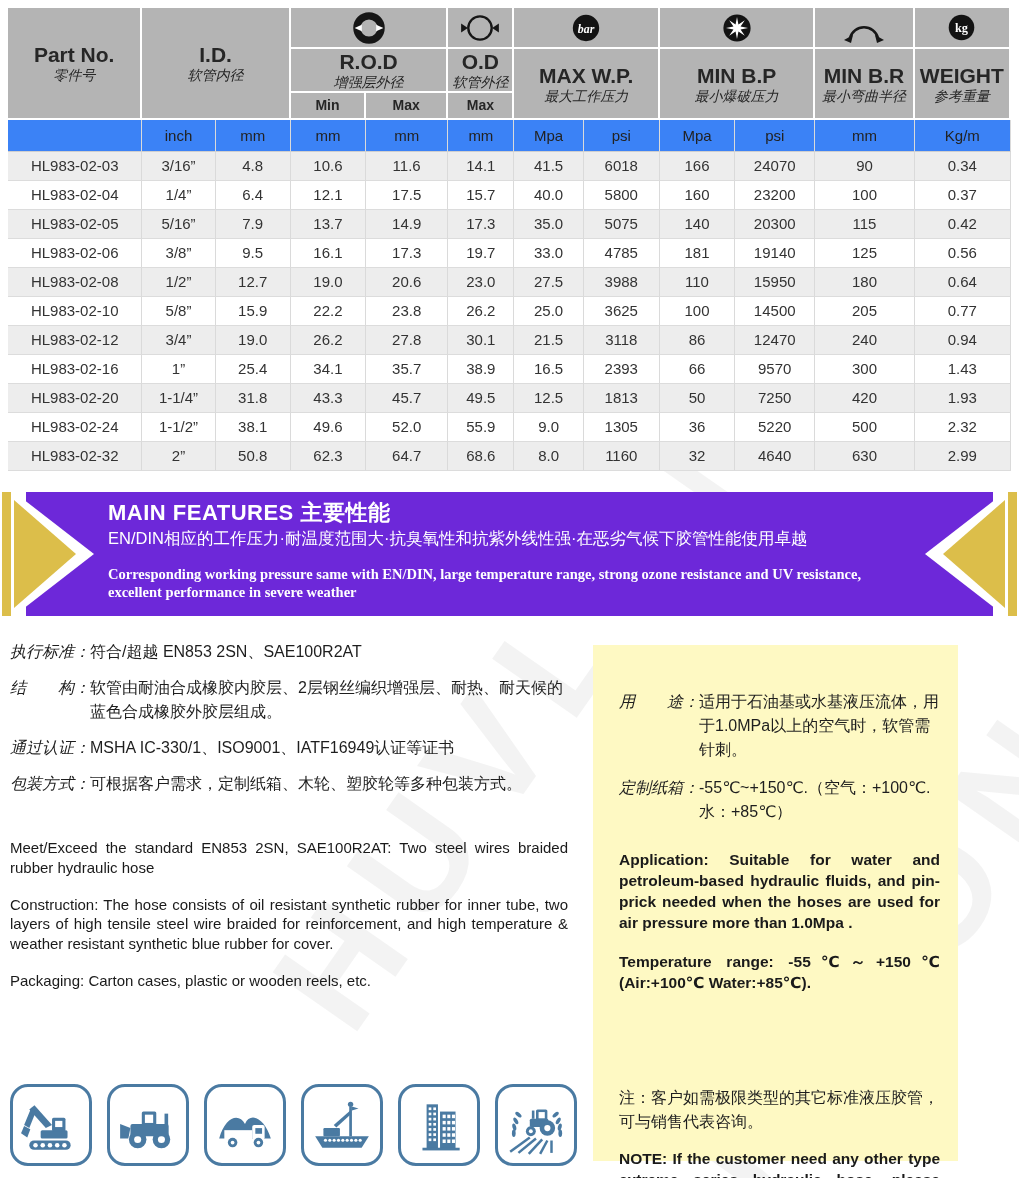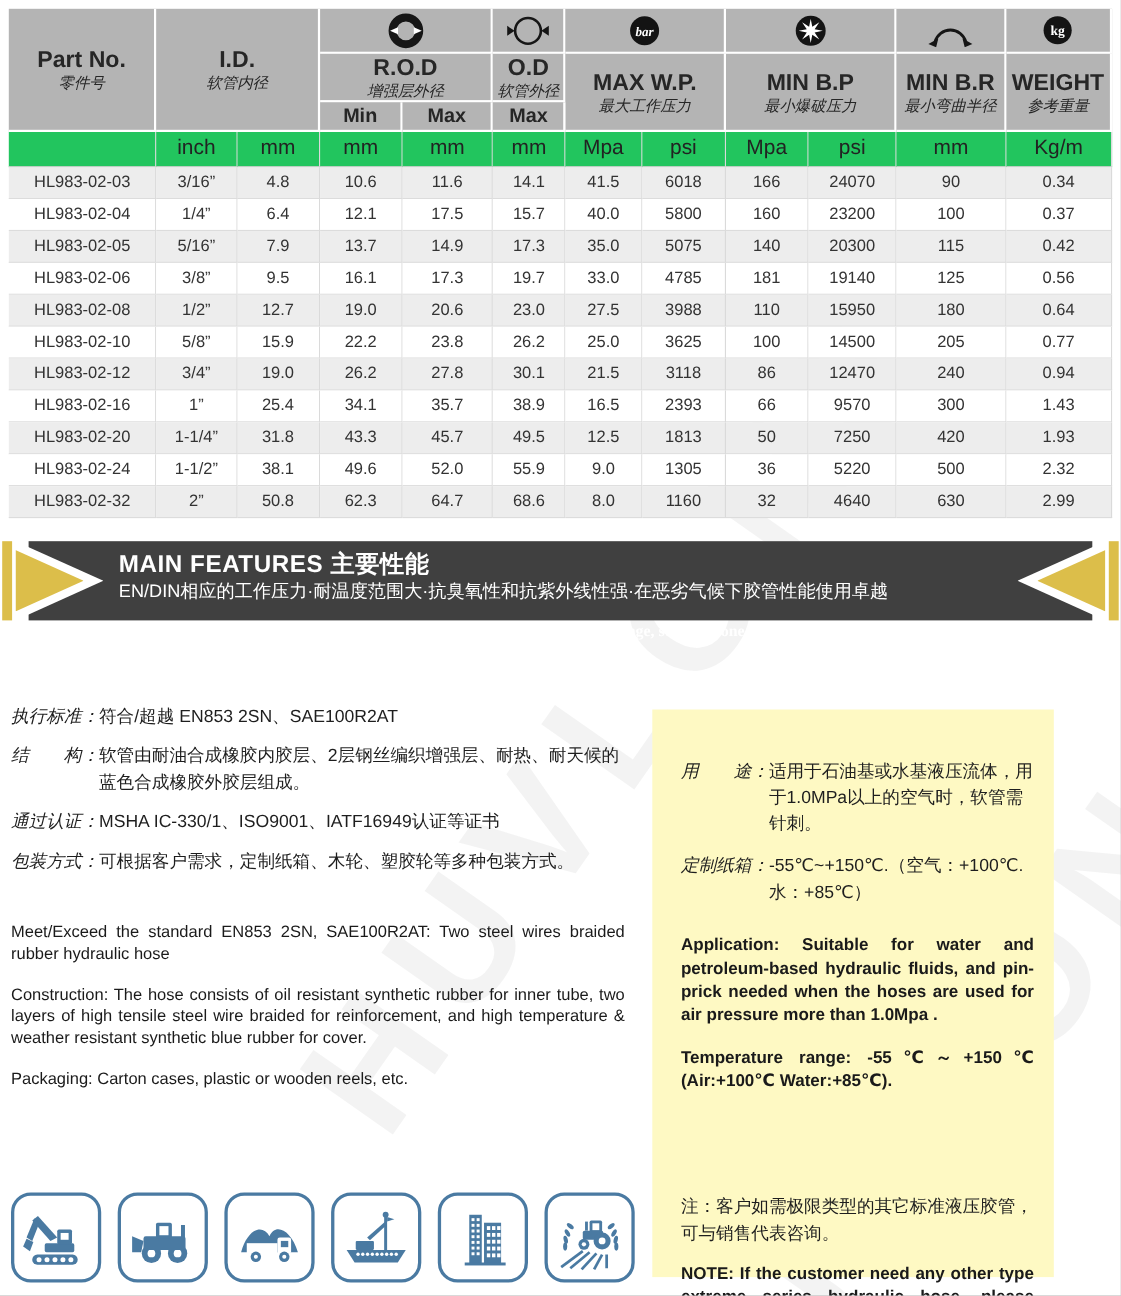--- a/index.html
+++ b/index.html
@@ -23,35 +23,35 @@
   }
   .spec-table th,.spec-table td{padding:0;text-align:center;vertical-align:middle;overflow:hidden;}
   .hdr{
     background:#b4b4b4;border-right:2px solid #fff;border-bottom:2px solid #fff;
     font-weight:bold;color:#262626;line-height:1.2;
   }
   .hdr .en{display:block;font-size:21px;}
   .hdr .zh{display:block;font-size:14px;font-weight:normal;font-style:italic;}
   .icon-row .hdr{height:39px;}
   .label-row .hdr{height:41px;}
-  .minmax-row .hdr{height:25px;font-size:18px;}
+  .minmax-row .hdr{height:25px;font-size:14px;}
   .units-row td{
-    height:31px;background:#22c55e;font-size:19px;color:#222;
+    height:31px;background:#3b82f6;font-size:15px;color:#222;
     border-right:1px solid #dadada;border-bottom:1px solid #cfcfcf;
   }
   .spec-table tbody td{
     height:28px;font-size:15px;color:#333;
     border-right:1px solid #dadada;border-bottom:1px solid #dcdcdc;background:#fff;
   }
   .spec-table tbody tr:nth-child(odd) td{background:#ededed;}
   .hicon{display:inline-block;vertical-align:middle;}
   
   .banner{
-    position:absolute;left:26px;right:26px;top:492px;height:72px;
-    background:#404040;color:#fff;
+    position:absolute;left:26px;right:26px;top:492px;height:124px;
+    background:#6d28d9;color:#fff;
   }
   .banner-text{padding:8px 95px 0 82px;}
   .banner-title{font-size:22px;font-weight:bold;letter-spacing:.5px;line-height:1.15;}
   .banner-zh{font-size:16.5px;margin-top:3px;line-height:1.25;}
   .banner-en{
     font-family:"Liberation Serif","DejaVu Serif",serif;
     font-size:14.5px;font-weight:bold;margin-top:16px;line-height:1.25;
   }
   .gold-strip{position:absolute;top:0;width:9px;height:100%;background:#dcbe4a;}
   .gold-strip.l{left:-24px;} .gold-strip.r{right:-24px;}

